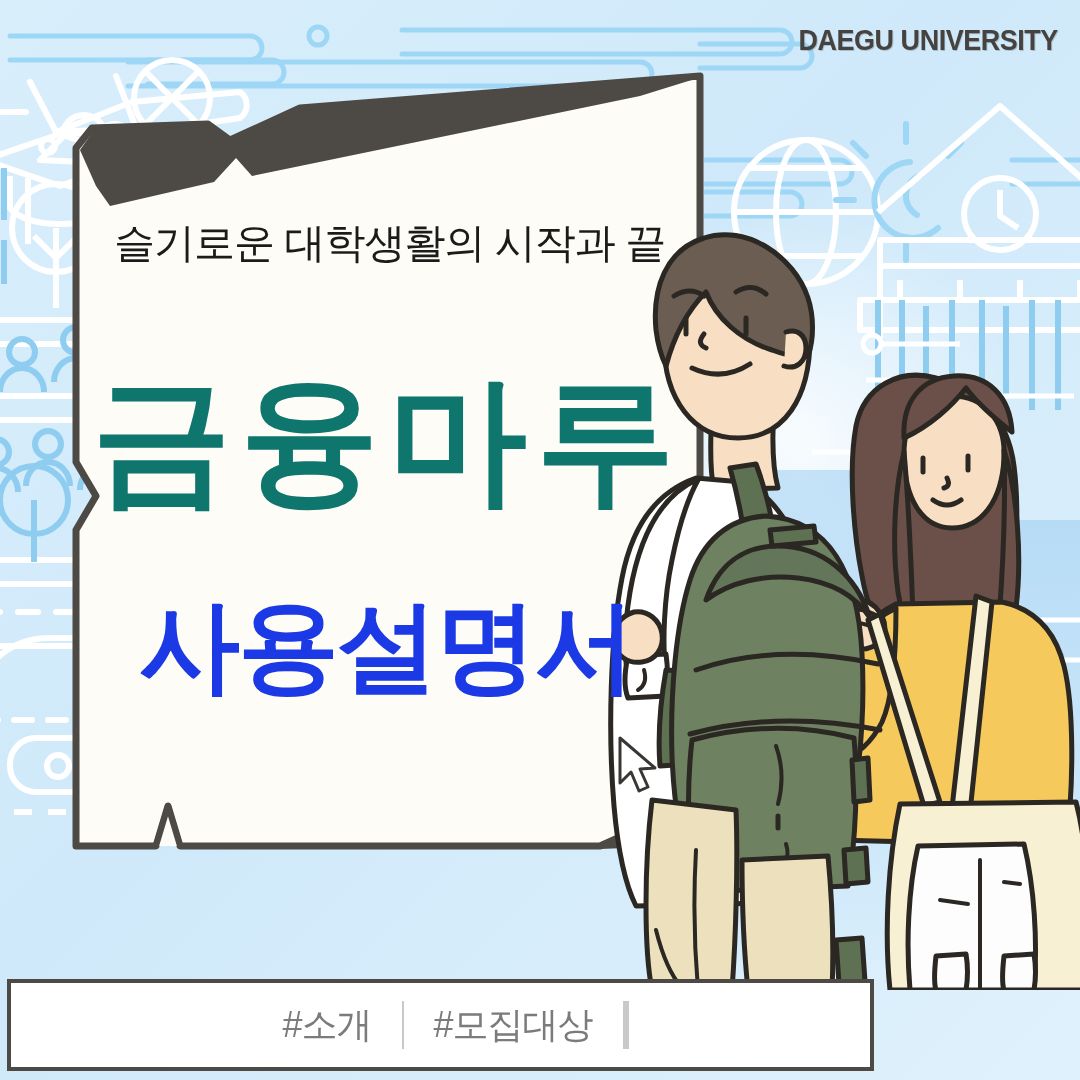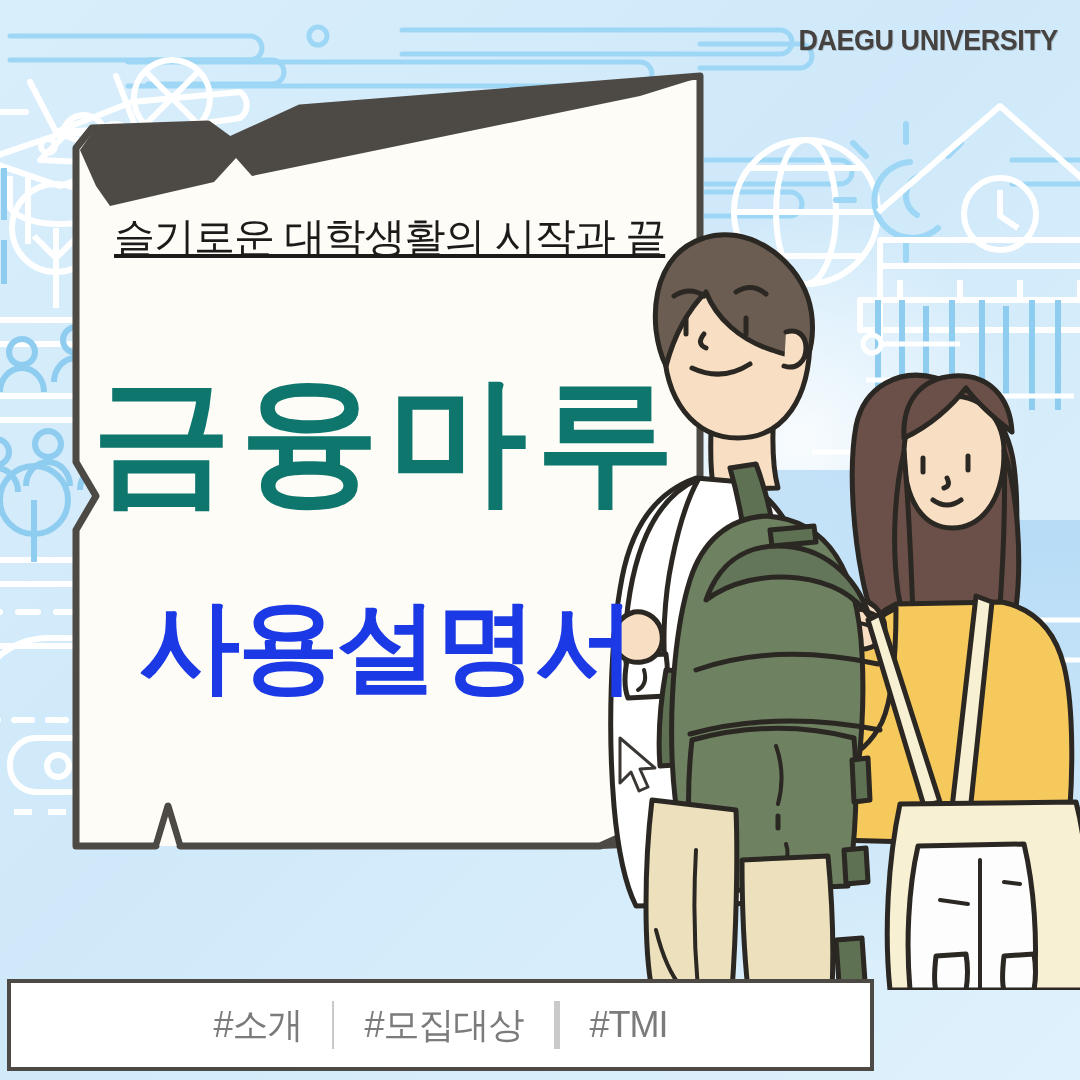--- a/index.html
+++ b/index.html
@@ -32,24 +32,23 @@
     transform-origin:right center;
   }
 
   
   #paper-wrap { position:absolute; left:0; top:0; width:760px; height:920px; }
   #paper-svg  { position:absolute; left:0; top:0; }
 
   
   .paper-text { position:absolute; z-index:6; white-space:nowrap; }
   #subtitle {
-    left:114px; top:210px;
+    left:114px; top:216px;
     font-size:41px; color:#1d1b1a; letter-spacing:-1px;
     font-weight:400;
-    text-decoration:underline;
   }
   #main-title {
     left:92px; top:370px;
     font-size:139px; font-weight:bold; color:#0f766e;
     letter-spacing:9px; line-height:1;
   }
   #sub-title {
     left:132px; top:596px;
     font-size:101px; font-weight:bold; color:#1b3ae6;
     letter-spacing:-2px; line-height:1;margin-left:7px;
@@ -408,16 +407,15 @@
     <path d="M4 3 L4 48 L15 37 L23 56 L32 52 L24 34 L39 33 Z" fill="#ffffff" stroke="#3a3633" stroke-width="3" stroke-linejoin="round"></path>
   </svg>
 
   <div id="tagbar">
     <div class="tag">#소개</div>
     <div class="tag-div"></div>
     <div class="tag">#모집대상</div>
     <div class="tag-div"></div>
     <div class="tag-div"></div>
     <div class="tag-div"></div>
-    <div class="tag">#TMI</div>
   </div>
 
 </div>
 
 </body></html>

